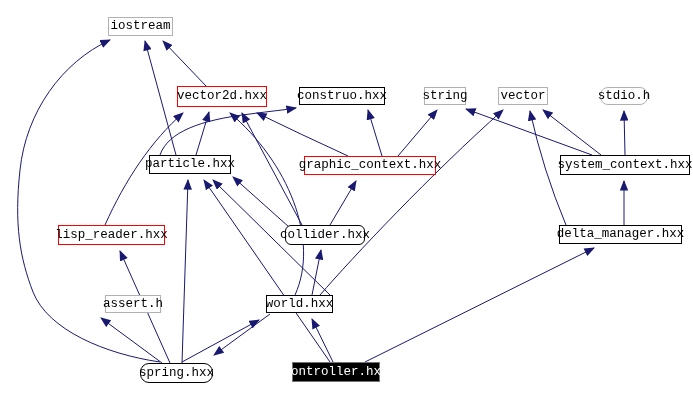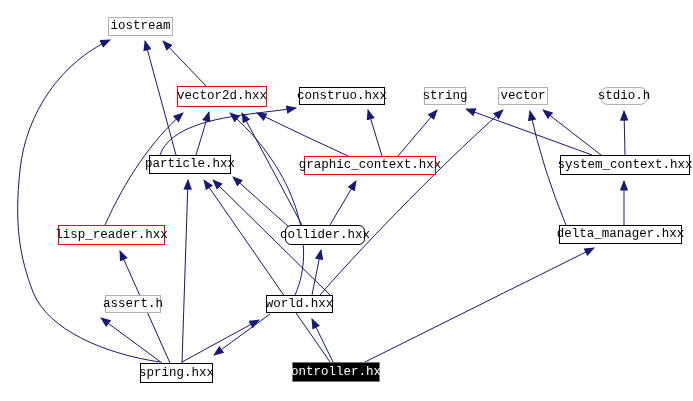--- a/index.html
+++ b/index.html
@@ -104,20 +104,20 @@
       </div>
       <div class="gnode black" style="left: 559px; top: 225px; width: 123px; height: 19px;">
         <span>delta_manager.hxx</span>
       </div>
       <div class="gnode gray" style="left: 57px; top: 295px; width: 56px; height: 18px; margin-left: 48px;">
         <span>assert.h</span>
       </div>
       <div class="gnode black" style="left: 266px; top: 295px; width: 67px; height: 18px;">
         <span>world.hxx</span>
       </div>
-      <div class="gnode black" style="left: 140px; top: 363px; width: 73px; height: 20px;">
+      <div class="gnode black" style="left: 140px; top: 363px; width: 73px; height: 20px; border-radius: 9px;">
         <span>spring.hxx</span>
       </div>
       <div class="gnode focus" style="left: 292px; top: 362px; width: 88px; height: 20px;">
         <span>controller.hxx</span>
       </div>
     </div>
 </div>
 
 </body></html>

